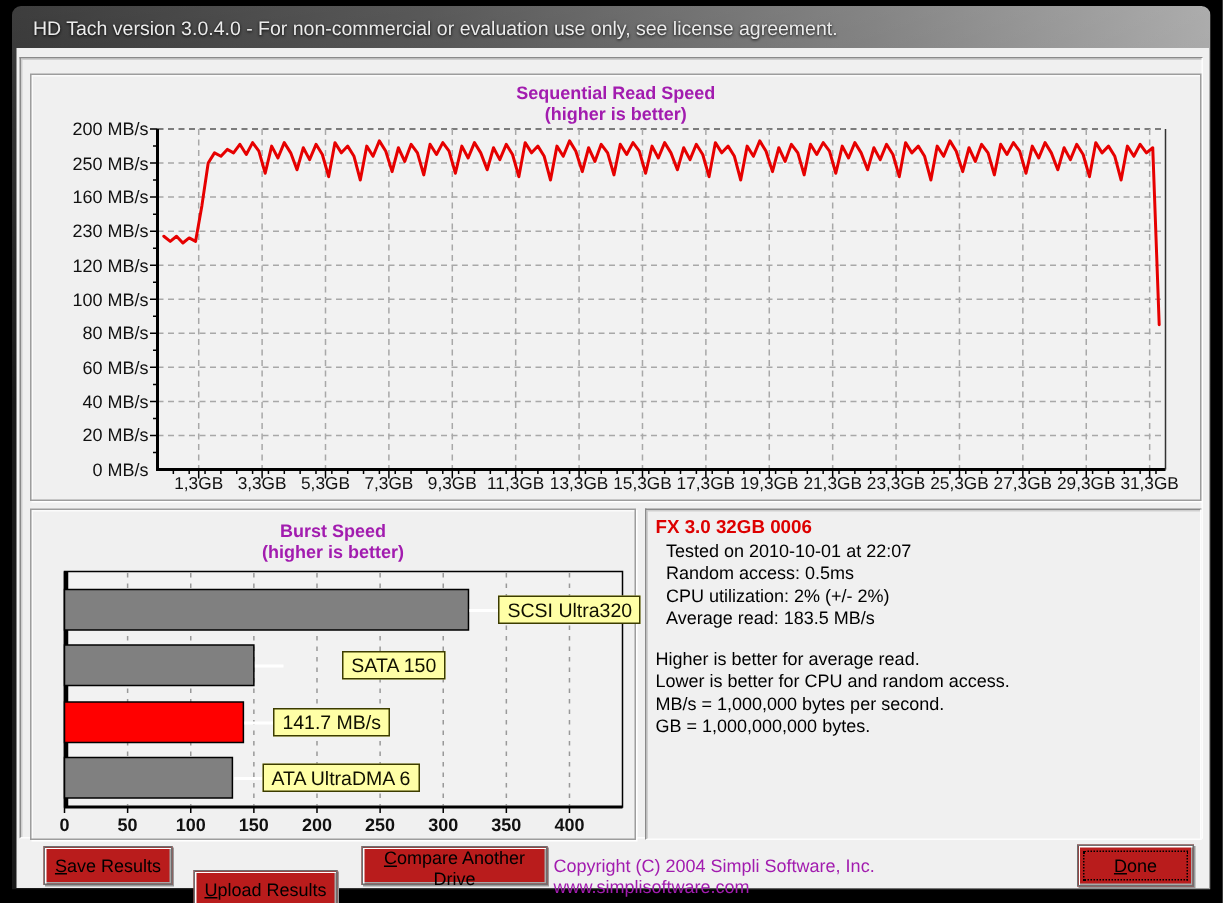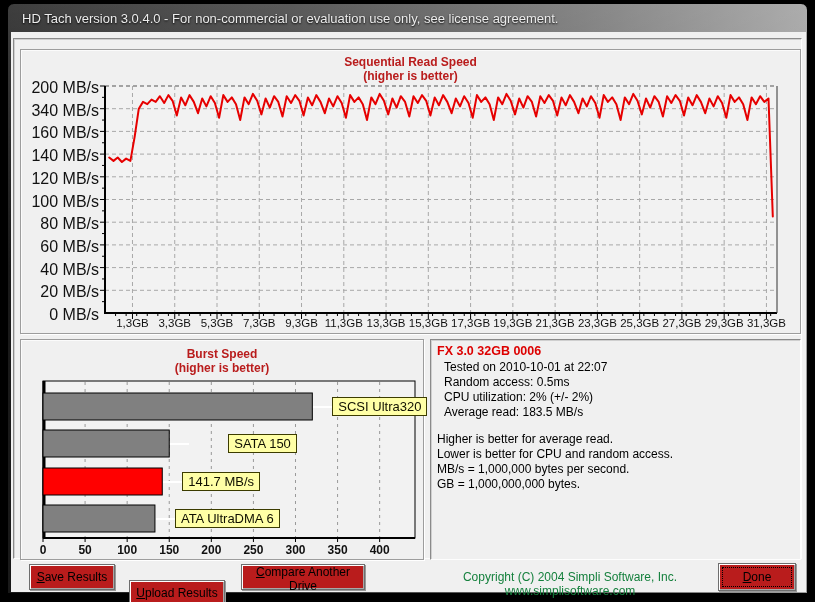--- a/index.html
+++ b/index.html
@@ -18,45 +18,45 @@
   .sunken { border:1px solid #8a8a8a; border-right-color:#fdfdfd; border-bottom-color:#fdfdfd;
             box-shadow:inset 1px 1px 0 #cfcfcf; background:#f0f0f0; }
   .etched { border:1px solid #9d9d9d; box-shadow:1px 1px 0 #ffffff, inset 1px 1px 0 #fbfbfb;
             background:#f0f0f0; }
 
   #main-panel { position:absolute; left:2px; top:6px; width:789px; height:521px; }
   #seq-panel  { position:absolute; left:6px; top:10px; width:781px; height:285px; }
   #burst-panel{ position:absolute; left:6px; top:300px; width:404px; height:221px; }
   #info-panel { position:absolute; left:416px; top:300px; width:371px; height:221px; padding:4px 6px; }
 
-  .chart-title { position:absolute; left:0; width:100%; text-align:center; color:#b91c1c;
+  .chart-title { position:absolute; left:0; width:100%; text-align:center; color:#a21caf;
                  font-size:12px; font-weight:700; }
-  .y-label { position:absolute; width:78px; text-align:right; font-size:16px; color:#111; }
+  .y-label { position:absolute; width:78px; text-align:right; font-size:12px; color:#111; }
   .x-label { position:absolute; width:60px; text-align:center; font-size:11.5px; color:#111; }
   .bx-label{ position:absolute; width:40px; text-align:center; font-size:12px; font-weight:700; color:#111; }
   .bar-label { position:absolute; height:19px; line-height:15px; padding:1px 5px; font-size:13px;
                color:#101000; background:#ffffa6; border:1px solid #3c3c00; white-space:nowrap; }
   .bar-connector { position:absolute; height:2px; background:#ffffff; }
 
   #drive-name { color:#dd0000; font-weight:700; font-size:12.5px; margin-bottom:2px; }
   .info-line { font-size:12px; color:#000; line-height:15px; white-space:pre; }
   .info-line.indent { padding-left:7px; }
   .info-line.blank { height:12px; }
 
   .btn { position:absolute; height:26px; background:#b91c1c; border:1px solid #6e6e6e;
          box-shadow:inset 1px 1px 0 #ffffff, inset -1px -1px 0 #a8a8a8, 1px 1px 0 #9a9a9a;
          font-size:12px; color:#000; text-align:center; font-family:"Liberation Sans",sans-serif;
          cursor:default; }
   #save-btn    { left:18px;  top:532px; width:86px; }
   #upload-btn  { left:118px; top:532px; width:96px;margin-top:16px; }
   #compare-btn { left:230px; top:532px; width:124px; }
   #done-btn    { left:707px; top:531px; width:78px; height:28px;
                  outline:1px dotted #000; outline-offset:-5px; }
-  #copyright { position:absolute; left:394px; top:538px; width:330px; text-align:center;
-               font-size:12px; color:#15803d; }
+  #copyright { position:absolute; left:358px; top:538px; width:330px; 
+               font-size:12px; color:#a21caf; }
 </style>
 </head>
 <body>
 
 <div id="window">
   <div id="titlebar">
     <div id="window-title">HD Tach version 3.0.4.0  - For non-commercial or evaluation use only, see license agreement.</div>
   </div>
   <div id="client">
     <div id="main-panel" class="sunken">
@@ -191,23 +191,23 @@
             <line x1="5" y1="60.75" x2="8" y2="60.75" stroke="#000"></line>
             <line x1="3" y1="49.400000000000006" x2="8" y2="49.400000000000006" stroke="#000"></line>
             <line x1="5" y1="38.05" x2="8" y2="38.05" stroke="#000"></line>
             <line x1="3" y1="26.700000000000003" x2="8" y2="26.700000000000003" stroke="#000"></line>
             <line x1="5" y1="15.350000000000001" x2="8" y2="15.350000000000001" stroke="#000"></line>
             <line x1="3" y1="4" x2="8" y2="4" stroke="#000"></line>
             <polyline points="12.2,75.5 16.5,78.9 20.7,75.5 24.9,80.0 29.1,76.6 33.4,78.9 37.6,55.1 41.8,26.7 46.0,19.9 50.3,22.2 54.5,17.6 58.7,19.9 62.9,14.2 67.2,21.0 71.4,13.1 75.6,18.8 79.8,33.5 84.1,15.4 88.3,23.3 92.5,13.1 96.8,19.9 101.0,31.2 105.2,16.5 109.4,24.4 113.7,14.2 117.9,21.0 122.1,35.8 126.3,13.1 130.6,19.9 134.8,15.4 139.0,22.2 143.2,38.0 147.5,15.4 151.7,22.2 155.9,11.9 160.2,18.8 164.4,32.4 168.6,16.5 172.8,25.6 177.1,14.2 181.3,19.9 185.5,34.6 189.7,14.2 194.0,21.0 198.2,13.1 202.4,18.8 206.6,33.5 210.9,15.4 215.1,23.3 219.3,13.1 223.5,19.9 227.8,31.2 232.0,16.5 236.2,24.4 240.5,14.2 244.7,21.0 248.9,35.8 253.1,13.1 257.4,19.9 261.6,15.4 265.8,22.2 270.0,38.0 274.3,15.4 278.5,22.2 282.7,11.9 286.9,18.8 291.2,32.4 295.4,16.5 299.6,25.6 303.8,14.2 308.1,19.9 312.3,34.6 316.5,14.2 320.8,21.0 325.0,13.1 329.2,18.8 333.4,33.5 337.7,15.4 341.9,23.3 346.1,13.1 350.3,19.9 354.6,31.2 358.8,16.5 363.0,24.4 367.2,14.2 371.5,21.0 375.7,35.8 379.9,13.1 384.2,19.9 388.4,15.4 392.6,22.2 396.8,38.0 401.1,15.4 405.3,22.2 409.5,11.9 413.7,18.8 418.0,32.4 422.2,16.5 426.4,25.6 430.6,14.2 434.9,19.9 439.1,34.6 443.3,14.2 447.5,21.0 451.8,13.1 456.0,18.8 460.2,33.5 464.5,15.4 468.7,23.3 472.9,13.1 477.1,19.9 481.4,31.2 485.6,16.5 489.8,24.4 494.0,14.2 498.3,21.0 502.5,35.8 506.7,13.1 510.9,19.9 515.2,15.4 519.4,22.2 523.6,38.0 527.8,15.4 532.1,22.2 536.3,11.9 540.5,18.8 544.8,32.4 549.0,16.5 553.2,25.6 557.4,14.2 561.7,19.9 565.9,34.6 570.1,14.2 574.3,21.0 578.6,13.1 582.8,18.8 587.0,33.5 591.2,15.4 595.5,23.3 599.7,13.1 603.9,19.9 608.2,31.2 612.4,16.5 616.6,24.4 620.8,14.2 625.1,21.0 629.3,35.8 633.5,13.1 637.7,19.9 642.0,15.4 646.2,22.2 650.4,38.0 654.6,15.4 658.9,22.2 663.1,14.2 667.3,19.9 671.5,16.5 675.8,134.5" fill="none" stroke="#e60000" stroke-width="2" stroke-linejoin="round" stroke-linecap="round"></polyline>
           </svg>
         <div id="seq-ylabels">
             <div class="y-label" style="left:0;top:29px;">200 MB/s</div>
-            <div class="y-label" style="left:0;top:51.7px;">340 MB/s</div>
+            <div class="y-label" style="left:0;top:51.7px;">250 MB/s</div>
             <div class="y-label" style="left:0;top:74.4px;">160 MB/s</div>
-            <div class="y-label" style="left:0;top:97.1px;">140 MB/s</div>
+            <div class="y-label" style="left:0;top:97.1px;">230 MB/s</div>
             <div class="y-label" style="left:0;top:119.80000000000001px;">120 MB/s</div>
             <div class="y-label" style="left:0;top:142.5px;">100 MB/s</div>
             <div class="y-label" style="left:0;top:165.2px;">80 MB/s</div>
             <div class="y-label" style="left:0;top:187.89999999999998px;">60 MB/s</div>
             <div class="y-label" style="left:0;top:210.60000000000002px;">40 MB/s</div>
             <div class="y-label" style="left:0;top:233.3px;">20 MB/s</div>
             <div class="y-label" style="left:0;top:256px;">0 MB/s</div>
           </div>
         <div id="seq-xlabels">
             <div class="x-label" style="left:81.47169811320754px;top:267px;">1,3GB</div>

